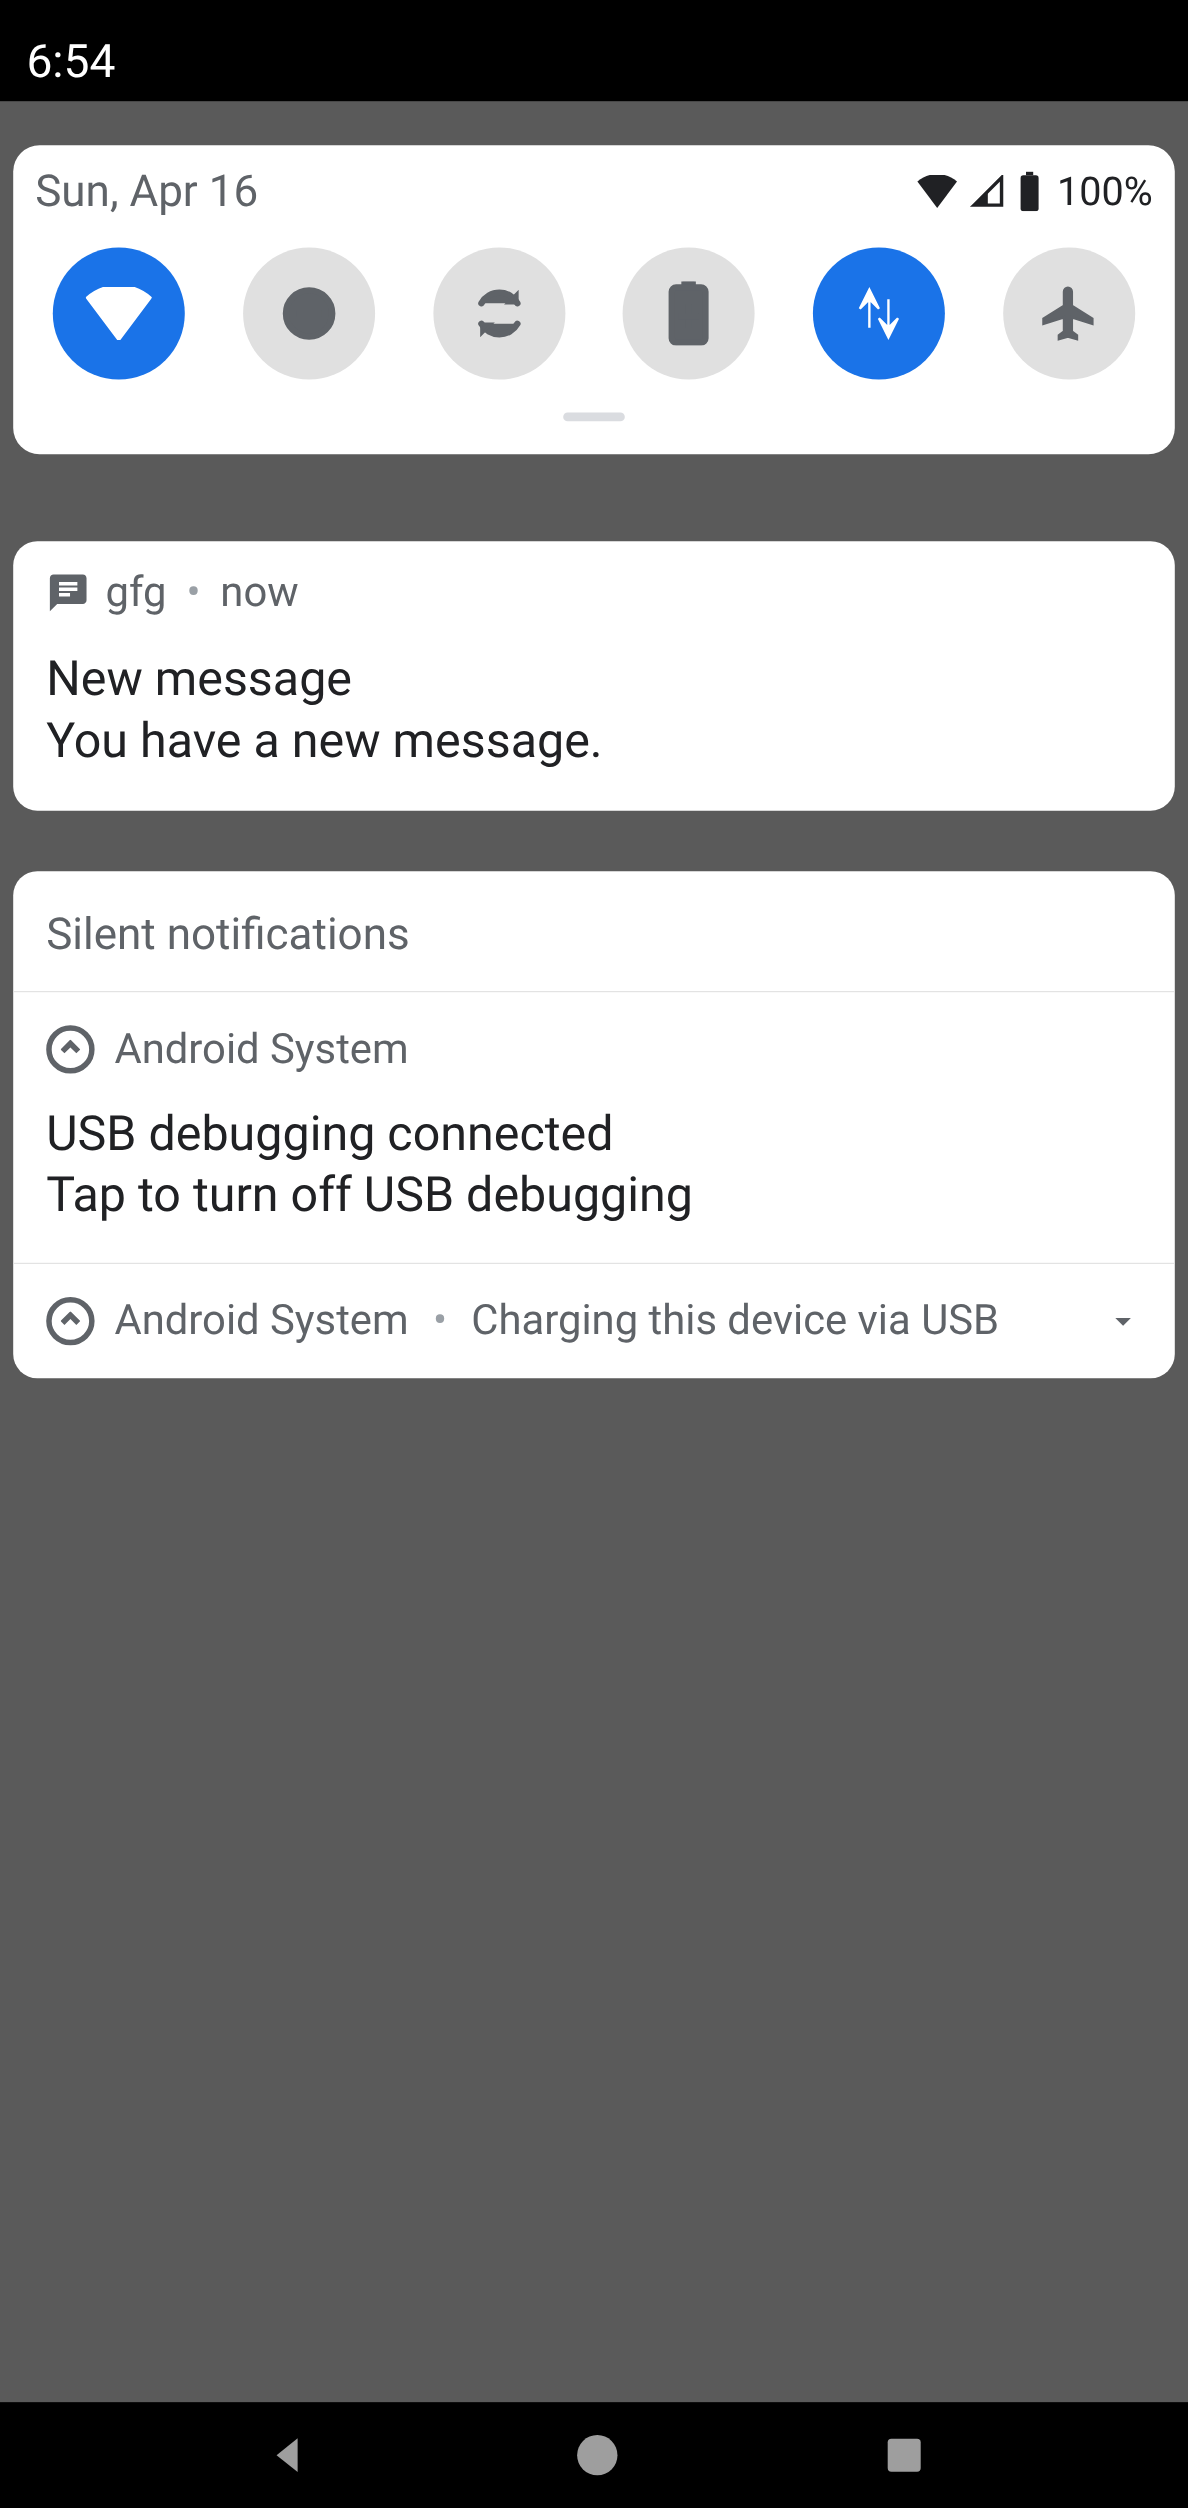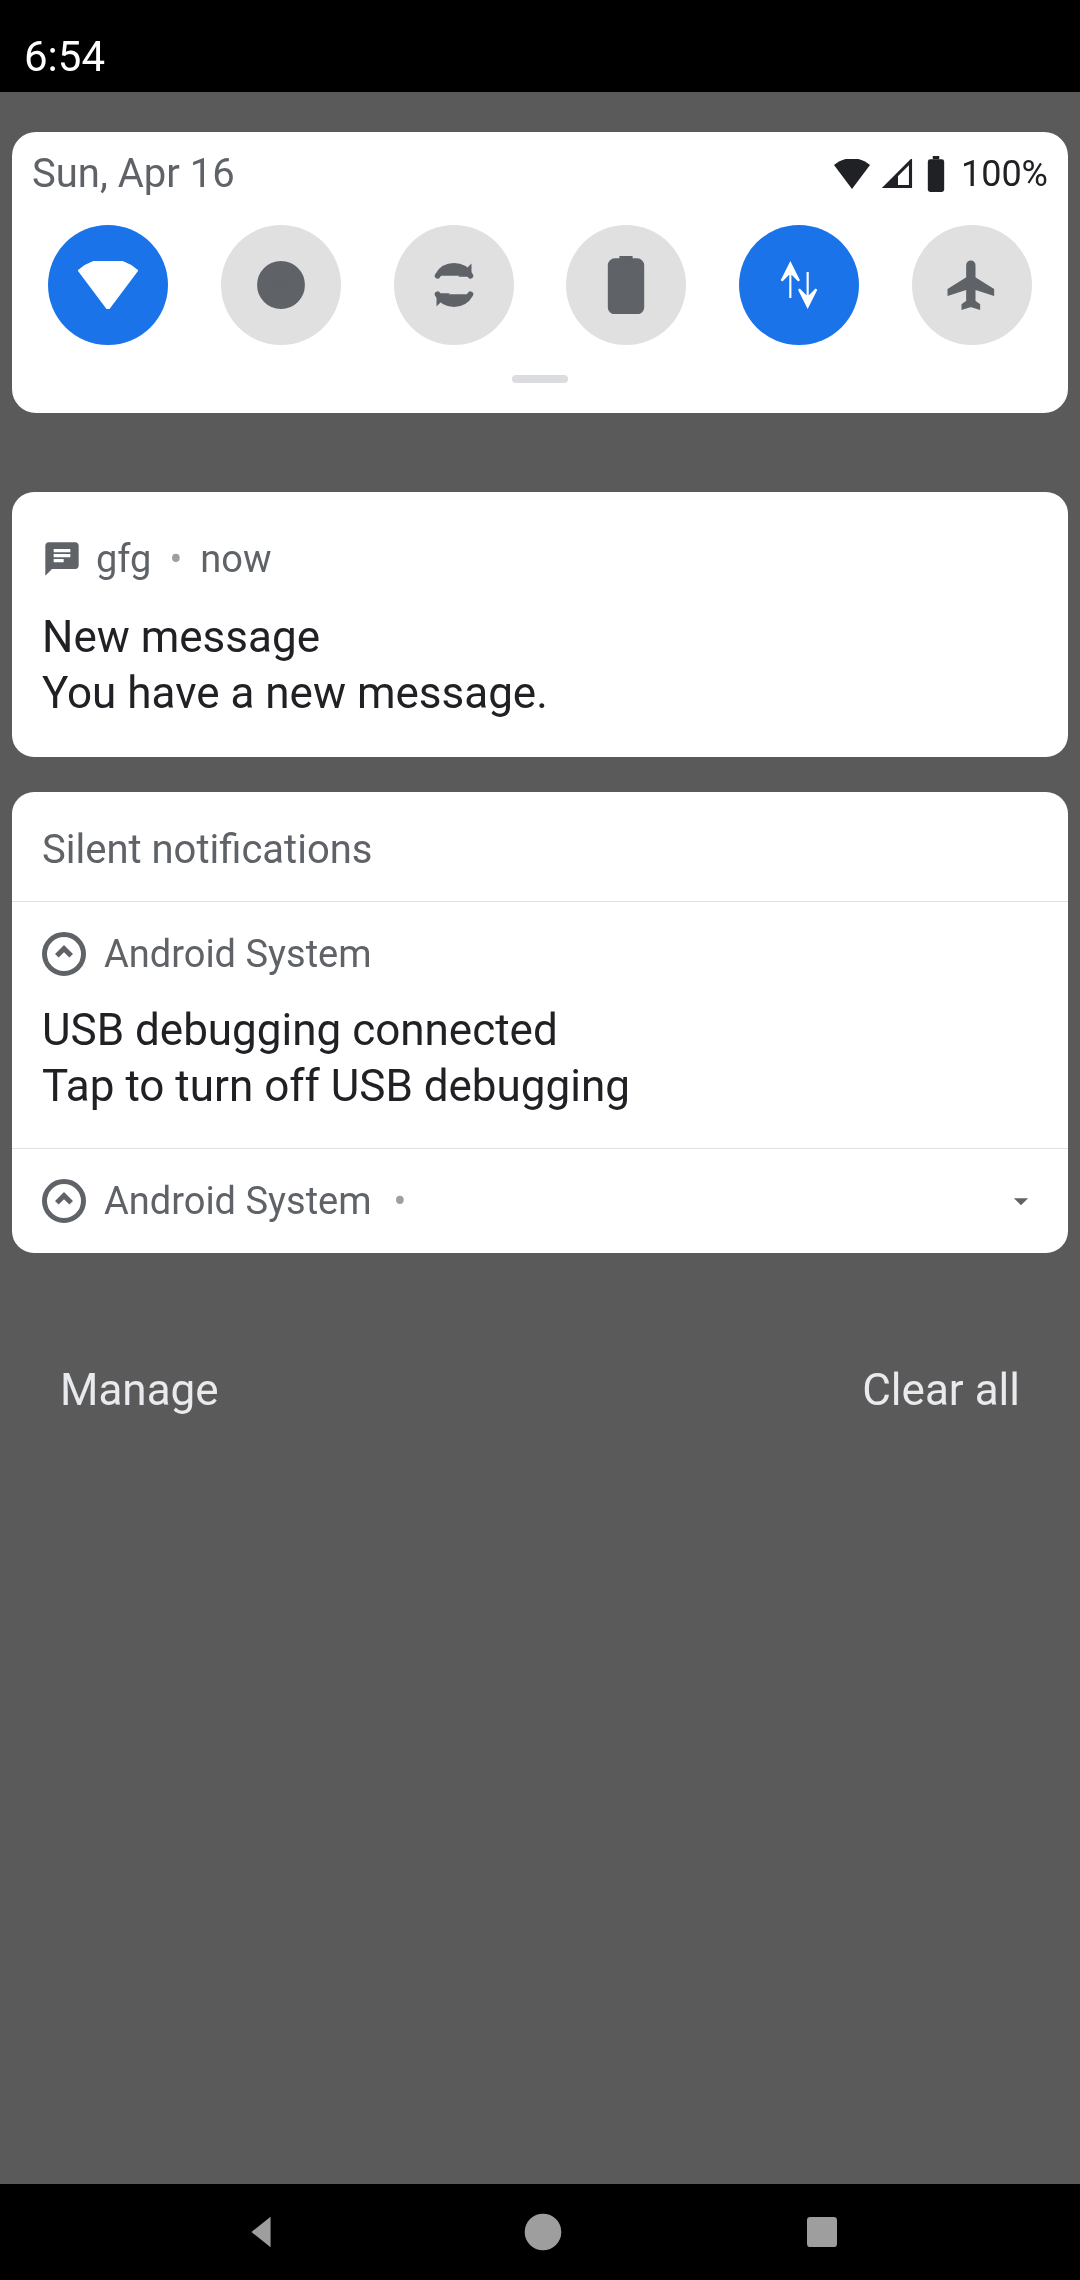--- a/index.html
+++ b/index.html
@@ -83,21 +83,21 @@
     margin: 30px auto 0 auto;
   }
 
   
   .notif-card {
     position: absolute;
     left: 12px; right: 12px;
     background: #fff;
     border-radius: 22px;
   }
-  .notif1 { top: 400px; padding: 45px 30px 36px 30px; }
+  .notif1 { top: 400px; padding: 25px 30px 36px 30px; }
   .notif-headline {
     display: flex;
     align-items: center;
     gap: 14px;
     color: #5f6368;
     font-size: 38px;
     margin-bottom: 28px;
   }
   .dot { color: #9aa0a6; margin: 0 4px; }
   .notif-title { font-size: 44px; color: #202124; line-height: 56px; }
@@ -286,31 +286,28 @@
         <span>Android System</span>
       </div>
       <div class="silent-title">USB debugging connected</div>
       <div class="silent-body">Tap to turn off USB debugging</div>
     </div>
 
     <div class="silent-collapsed">
       <span class="sys-icon-circle"></span>
       <span>Android System</span>
       <span class="dot">•</span>
+      <span>Charging this device via USB</span>
       <span class="spacer"></span>
       <svg width="34" height="34" viewBox="0 0 24 24" fill="#5f6368">
         <path d="M7 10l5 5 5-5z"></path>
       </svg>
     </div>
   </div>
 
-  <div class="actions-row">
-    <span>Manage</span>
-    <span>Clear all</span>
-  </div>
 
 </div>
 
 <div class="navbar">
   <svg width="46" height="46" viewBox="0 0 24 24">
     <path d="M17 4 L7 12 L17 20 Z"></path>
   </svg>
   <svg width="44" height="44" viewBox="0 0 24 24">
     <circle cx="12" cy="12" r="10"></circle>
   </svg>

